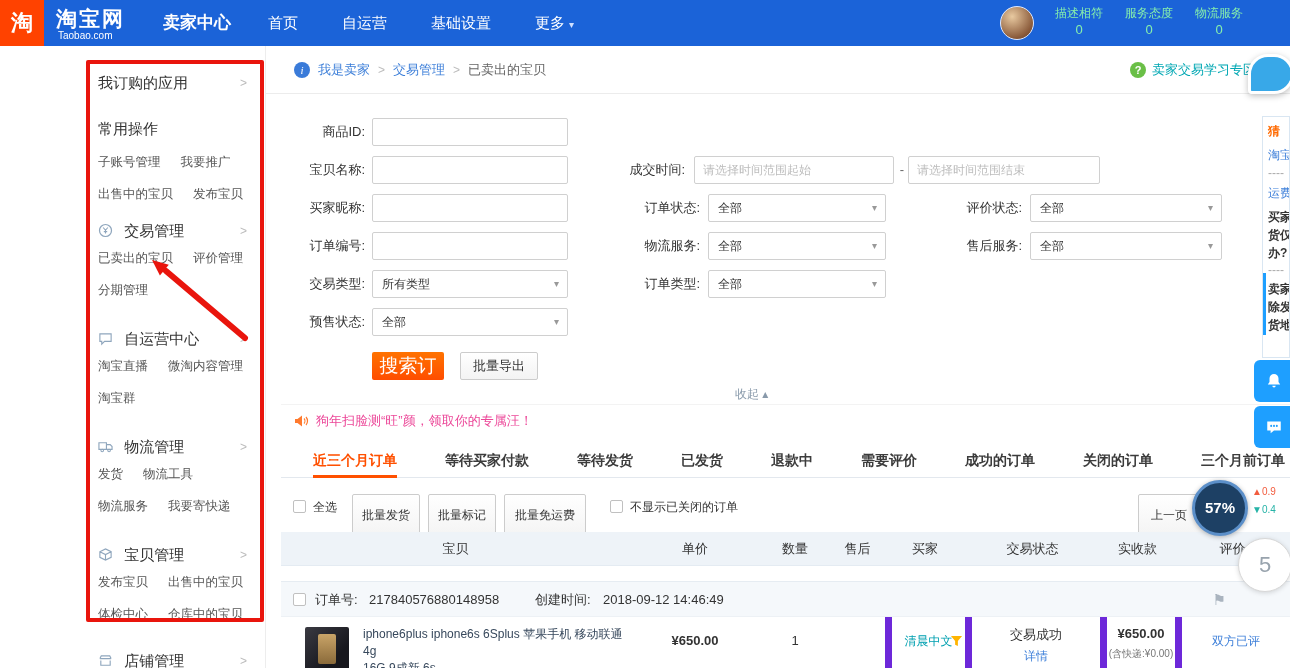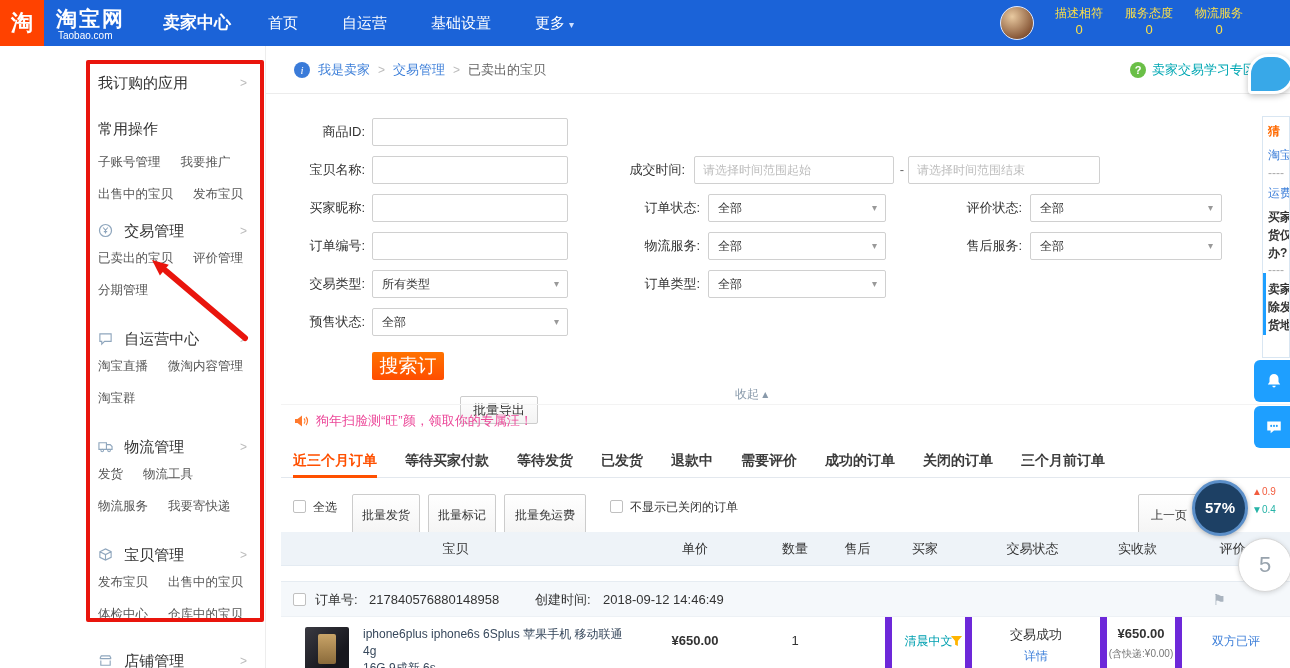--- a/index.html
+++ b/index.html
@@ -12,21 +12,21 @@
   .logo-badge{position:absolute;left:0;top:0;width:44px;height:46px;background:#ff4200;color:#fff;
               font-size:22px;font-weight:bold;text-align:center;line-height:46px;cursor:pointer;}
   .logo-cn{position:absolute;left:56px;top:5px;color:#fff;font-size:21px;font-weight:bold;letter-spacing:2px;}
   .logo-en{position:absolute;left:58px;top:30px;color:#fff;font-size:10px;}
   .workspace{position:absolute;left:163px;top:0;height:46px;line-height:46px;color:#fff;font-size:17px;font-weight:bold;}
   .topnav{position:absolute;left:268px;top:0;height:46px;display:flex;gap:44px;}
   .topnav .nav-item{line-height:46px;color:#fff;font-size:15px;cursor:pointer;white-space:nowrap;}
   .topnav .caret{font-size:10px;color:#cfe0ff;margin-left:4px;}
   .avatar{position:absolute;left:1000px;top:6px;width:34px;height:34px;border-radius:50%;
           background:radial-gradient(circle at 35% 30%,#e8c9a0,#8a5a3a 70%,#5a3826);border:1px solid #dce8ff;cursor:pointer;}
-  .hstat{position:absolute;top:5px;width:68px;text-align:center;color:#fde047;cursor:pointer;}
+  .hstat{position:absolute;top:5px;width:68px;text-align:center;color:#86efac;cursor:pointer;}
   .hstat .hs-l{font-size:12px;line-height:16px;}
   .hstat .hs-v{font-size:13px;line-height:18px;}
 
   
   .sidebar{position:absolute;left:0;top:46px;width:266px;height:622px;background:#fff;border-right:1px solid #ededed;}
   .sb-h{position:absolute;left:98px;font-size:15px;font-weight:normal;color:#333;white-space:nowrap;cursor:pointer;}
   .sb-h .sb-ic{display:inline-block;vertical-align:-2px;margin-right:7px;}
   .sb-chev{position:absolute;left:240px;color:#bbb;font-size:12px;font-weight:normal;cursor:pointer;}
   .sb-items{position:absolute;left:98px;width:154px;display:flex;flex-wrap:wrap;column-gap:20px;row-gap:15px;}
   .sb-items span{font-size:12.5px;color:#555;white-space:nowrap;cursor:pointer;}
@@ -53,33 +53,33 @@
   .inp{position:absolute;height:28px;border:1px solid #d0d0d0;background:#fff;font-size:12px;color:#333;
        padding:0 8px;border-radius:2px;outline:none;}
   .inp::placeholder{color:#bdbdbd;}
   .sel{position:absolute;height:28px;border:1px solid #d0d0d0;background:#fff;border-radius:2px;
        font-size:12px;color:#333;line-height:26px;padding:0 22px 0 9px;cursor:pointer;}
   .sel .caret{position:absolute;right:8px;top:0;line-height:26px;color:#999;font-size:10px;}
   .dash{position:absolute;width:10px;text-align:center;line-height:28px;font-size:13px;color:#666;}
   .btn-search{position:absolute;left:372px;top:352px;width:72px;height:28px;border:none;border-radius:2px;
               background:linear-gradient(#ff7300,#ff4d00);color:#fff;font-size:19px;cursor:pointer;}
   .btn-export{position:absolute;left:460px;top:352px;width:78px;height:28px;border:1px solid #ccc;border-radius:2px;
-              background:linear-gradient(#fff,#f3f3f3);color:#333;font-size:13px;cursor:pointer;margin-top:44px;}
+              background:linear-gradient(#fff,#f3f3f3);color:#333;font-size:13px;cursor:pointer;}
   .collapse{position:absolute;left:735px;top:386px;font-size:12px;color:#8899aa;cursor:pointer;}
   .form-div{position:absolute;left:281px;top:404px;width:1009px;border-bottom:1px solid #f3f3f3;}
 
   
   .notice{position:absolute;left:293px;top:412px;display:flex;align-items:center;gap:7px;cursor:pointer;}
   .notice span{color:#ec4899;font-size:13px;white-space:nowrap;}
 
   
   .tabs{position:absolute;left:281px;top:444px;width:1009px;height:34px;border-bottom:1px solid #e3e8ee;
         display:flex;gap:28px;padding-left:12px;}
   .tab{height:34px;line-height:32px;font-size:14px;font-weight:bold;color:#3c3c3c;border-bottom:3px solid transparent;
-       cursor:pointer;white-space:nowrap;}
+       cursor:pointer;white-space:nowrap;margin-left:20px;}
   .tab.active{color:#ff5000;border-bottom-color:#ff5000;}
 
   
   .cb{position:absolute;width:13px;height:13px;border:1px solid #c0c0c0;border-radius:2px;background:#fff;cursor:pointer;}
   .tb-lb{position:absolute;font-size:12px;color:#333;line-height:20px;white-space:nowrap;}
   .btn-sm{position:absolute;height:42px;border:1px solid #ccc;border-radius:2px;background:linear-gradient(#fff,#f4f4f4);
           font-size:12px;color:#333;cursor:pointer;}
 
   
   .thead{position:absolute;left:281px;top:532px;width:1009px;height:34px;background:#eef3f8;

